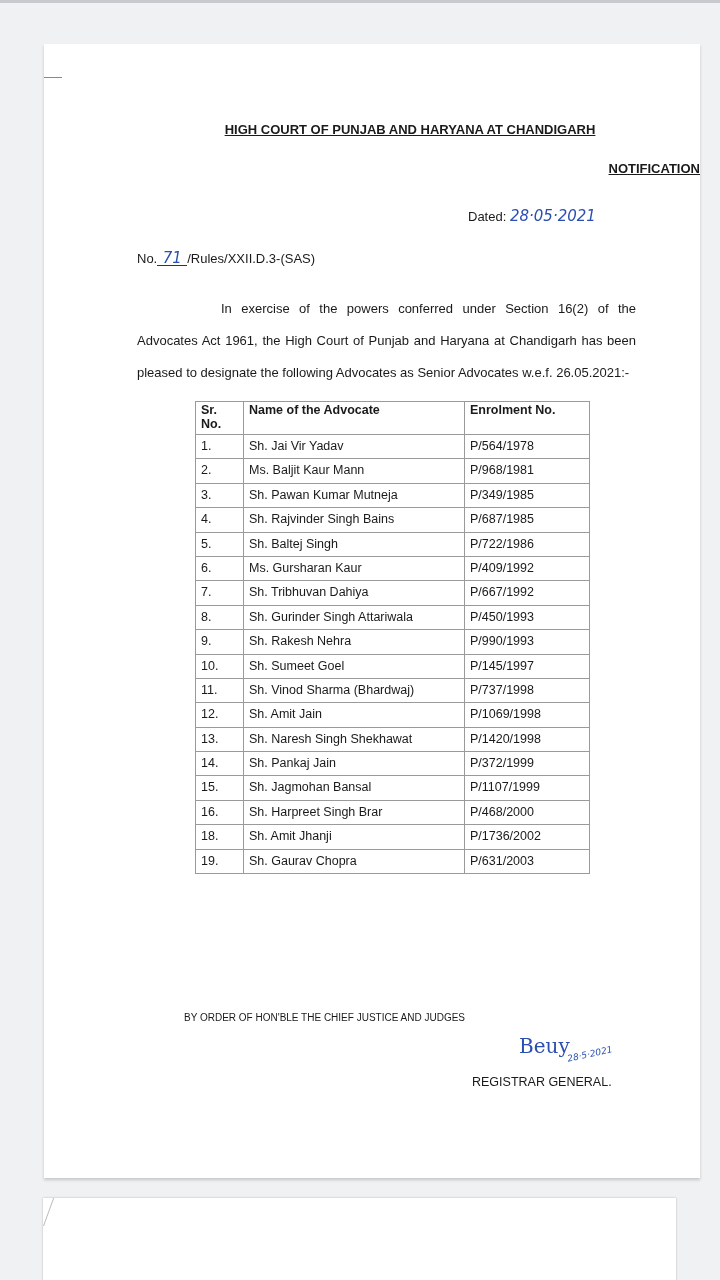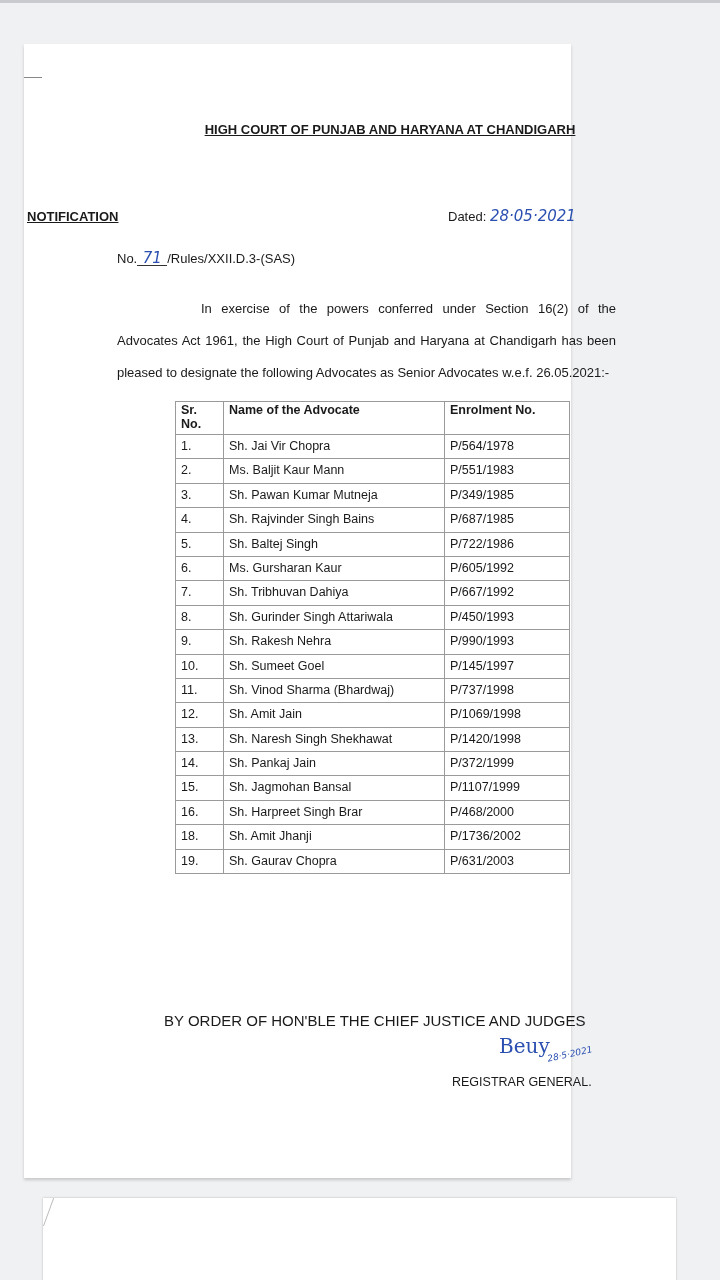--- a/index.html
+++ b/index.html
@@ -8,21 +8,21 @@
       background: #f0f1f3;
       position: relative;
       font-family: "Liberation Sans", sans-serif;
       color: #1a1a1a;
     }
     .topbar {
       position: absolute; left: 0; top: 0; width: 720px; height: 3px;
       background: #c9cacd;
     }
     .page {
-      position: absolute; left: 24px; top: 44px; width: 547px; height: 1134px;
+      position: absolute; left: 44px; top: 44px; width: 656px; height: 1134px;
       background: #ffffff;
       box-shadow: 0 2px 3px rgba(0,0,0,0.18);
     }
     .page2 {
       position: absolute; left: 43px; top: 1198px; width: 633px; height: 100px;
       background: #ffffff;
       box-shadow: 0 0 2px rgba(0,0,0,0.25);
     }
     .mark-line {
       position: absolute; left: 0; top: 33px; width: 18px; height: 1px; background: #888;
@@ -31,23 +31,23 @@
       position: absolute; left: 0px; top: 0px; width: 14px; height: 28px;
       border-left: 1px solid #bbb; transform: skewX(-20deg); transform-origin: bottom left;
     }
     .abs { position: absolute; white-space: nowrap; }
     .title {
       left: 0; width: 656px; text-align: center; top: 78px;
       font-size: 13px; font-weight: bold; text-decoration: underline;
       padding-left: 76px; box-sizing: border-box;
     }
     .notif {
-      left: 0; width: 656px; text-align: left; top: 117px;
+      left: 0; width: 656px; text-align: right; top: 117px;
       font-size: 13px; font-weight: bold; text-decoration: underline;
-      padding-left: 3px; box-sizing: border-box; margin-top: 48px;
+      padding-left: 3px; box-sizing: border-box;
     }
     .refno { left: 93px; top: 163px; font-size: 13px; }
     .hand {
       font-family: "DejaVu Sans", sans-serif; color: #2a4fb0; font-size: 15px; font-style: italic;
     }
     .hand-no { display: inline-block; width: 30px; border-bottom: 1px solid #333; text-align: center; line-height: 14px; margin-top: 44px; }
     .dated { left: 424px; top: 163px; font-size: 13px; }
     .para {
       left: 93px; width: 499px; font-size: 13px; line-height: 32px;
       text-align: justify; white-space: normal;
@@ -59,21 +59,21 @@
       border-collapse: collapse; font-size: 12.5px; border-radius: 17px;
     }
     table.adv td, table.adv th {
       border: 1px solid #9a9a9a; padding: 0 5px; text-align: left; vertical-align: top;
     }
     table.adv th { font-weight: bold; height: 31px; line-height: 14px; padding-top: 1px; }
     table.adv td { height: 23.4px; line-height: 23px; }
     .c1 { width: 37px; }
     .c2 { width: 210px; }
     .c3 { width: 114px; }
-    .order { left: 140px; top: 968px; font-size: 15px; }
+    .order { left: 140px; top: 968px; font-size: 10px; }
     .sig {
       left: 475px; top: 990px; font-family: "DejaVu Serif", serif; 
       color: #2a4fb0; font-size: 20px;
     }
     .sigdate {
       left: 523px; top: 1005px; font-family: "DejaVu Sans", sans-serif; font-style: italic;
       color: #2a4fb0; font-size: 9px; transform: rotate(-12deg);
     }
     .registrar { left: 428px; top: 1031px; font-size: 12.5px; }
   </style>
@@ -103,47 +103,47 @@
     <thead>
       <tr>
         <th class="c1">Sr. No.</th>
         <th class="c2">Name of the Advocate</th>
         <th class="c3">Enrolment No.</th>
       </tr>
     </thead>
     <tbody id="adv-body">
         <tr>
           <td>1.</td>
-          <td>Sh. Jai Vir Chopra</td>
+          <td>Sh. Jai Vir Yadav</td>
           <td>P/564/1978</td>
         </tr>
         <tr>
           <td>2.</td>
           <td>Ms. Baljit Kaur Mann</td>
-          <td>P/551/1983</td>
+          <td>P/968/1981</td>
         </tr>
         <tr>
           <td>3.</td>
           <td>Sh. Pawan Kumar Mutneja</td>
           <td>P/349/1985</td>
         </tr>
         <tr>
           <td>4.</td>
           <td>Sh. Rajvinder Singh Bains</td>
           <td>P/687/1985</td>
         </tr>
         <tr>
           <td>5.</td>
           <td>Sh. Baltej Singh</td>
           <td>P/722/1986</td>
         </tr>
         <tr>
           <td>6.</td>
           <td>Ms. Gursharan Kaur</td>
-          <td>P/605/1992</td>
+          <td>P/409/1992</td>
         </tr>
         <tr>
           <td>7.</td>
           <td>Sh. Tribhuvan Dahiya</td>
           <td>P/667/1992</td>
         </tr>
         <tr>
           <td>8.</td>
           <td>Sh. Gurinder Singh Attariwala</td>
           <td>P/450/1993</td>

